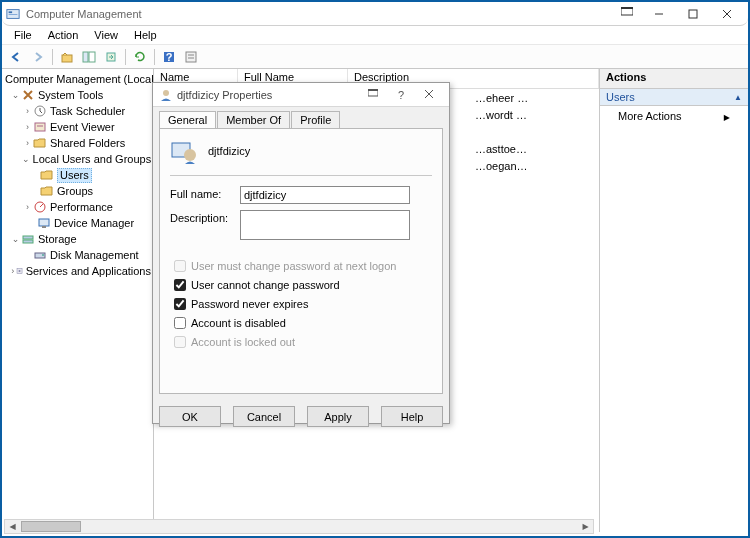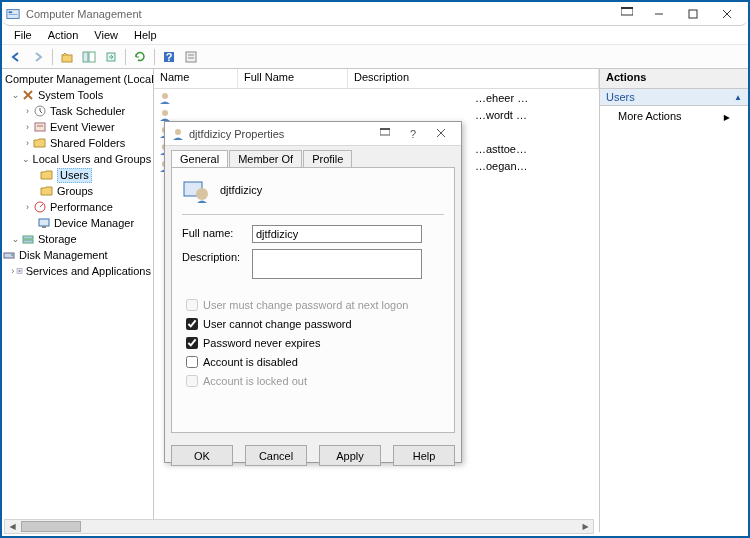--- a/index.html
+++ b/index.html
@@ -38,21 +38,21 @@
 .actions .group { background: #e2edf8; border-bottom: 1px solid #c8c8c8; padding: 2px 6px; display: flex; align-items: center; color: #20529c; }
 .actions .group .arr { margin-left: auto; font-size: 8px; }
 .actions .item { padding: 4px 18px; display: flex; align-items: flex-end; }
 .actions .item .arr { margin-left: auto; font-size: 8px; }
 
 .scrollbar-h { position: absolute; bottom: 2px; left: 2px; right: 154px; height: 15px; background: #f0f0f0; border: 1px solid #d4d4d4; display: flex; }
 .scrollbar-h .thumb { width: 60px; background: #cacaca; border: 1px solid #a8a8a8; margin: 1px; }
 .scrollbar-h .btn { width: 15px; display: flex; align-items: center; justify-content: center; color: #606060; font-size: 8px; }
 
 
-.dialog { position: absolute; left: 162px; top: 80px; width: 298px; height: 342px; background: #f0f0f0; border: 1px solid #9a9a9a; box-shadow: 2px 2px 6px rgba(0,0,0,0.25); margin-top: 39px; }
+.dialog { position: absolute; left: 150px; top: 80px; width: 298px; height: 342px; background: #f0f0f0; border: 1px solid #9a9a9a; box-shadow: 2px 2px 6px rgba(0,0,0,0.25); }
 .dialog .dtb { height: 24px; background: #fff; display: flex; align-items: center; padding: 0 6px; border-bottom: 1px solid #d8d8d8; }
 .dialog .dtb .dicon { width: 14px; height: 14px; margin-right: 4px; }
 .dialog .dtb .dtitle { flex: 1; color: #444; }
 .dialog .dtb .dbtn { width: 28px; text-align: center; color: #555; }
 .dialog .tabs { display: flex; padding: 4px 6px 0 6px; }
 .dialog .tabs .tab { padding: 2px 8px; border: 1px solid #b8b8b8; border-bottom: none; margin-right: 1px; background: #f0f0f0; }
 .dialog .tabs .tab.active { background: #fcfcfc; }
 .dialog .tabbody { margin: 0 6px 6px 6px; border: 1px solid #b8b8b8; background: #fcfcfc; padding: 8px 10px 4px 10px; height: 266px; }
 .dialog .userrow { display: flex; align-items: center; margin-bottom: 10px; }
 .dialog .userrow .bigicon { width: 28px; height: 28px; margin-right: 10px; }
@@ -268,21 +268,21 @@
       <div class="node" style="padding-left:8px">
         <span class="expander">⌄</span>
         <span class="ticon">
             <svg class="svgico" viewBox="0 0 14 14">
               <rect x="2" y="4" width="10" height="3" fill="#b8cde4" stroke="#5a7"></rect>
               <rect x="2" y="8" width="10" height="3" fill="#b8cde4" stroke="#5a7"></rect>
             </svg>
           </span>
         <span>Storage</span>
       </div>
-      <div class="node" style="">
+      <div class="node" style="padding-left:31px">
         <span class="ticon">
             <svg class="svgico" viewBox="0 0 14 14">
               <rect x="2" y="5" width="10" height="5" fill="#ccd8e8" stroke="#668"></rect>
               <circle cx="10" cy="7" r="1" fill="#5a9"></circle>
             </svg>
           </span>
         <span>Disk Management</span>
       </div>
       <div class="node" style="padding-left:8px">
         <span class="expander">›</span>

